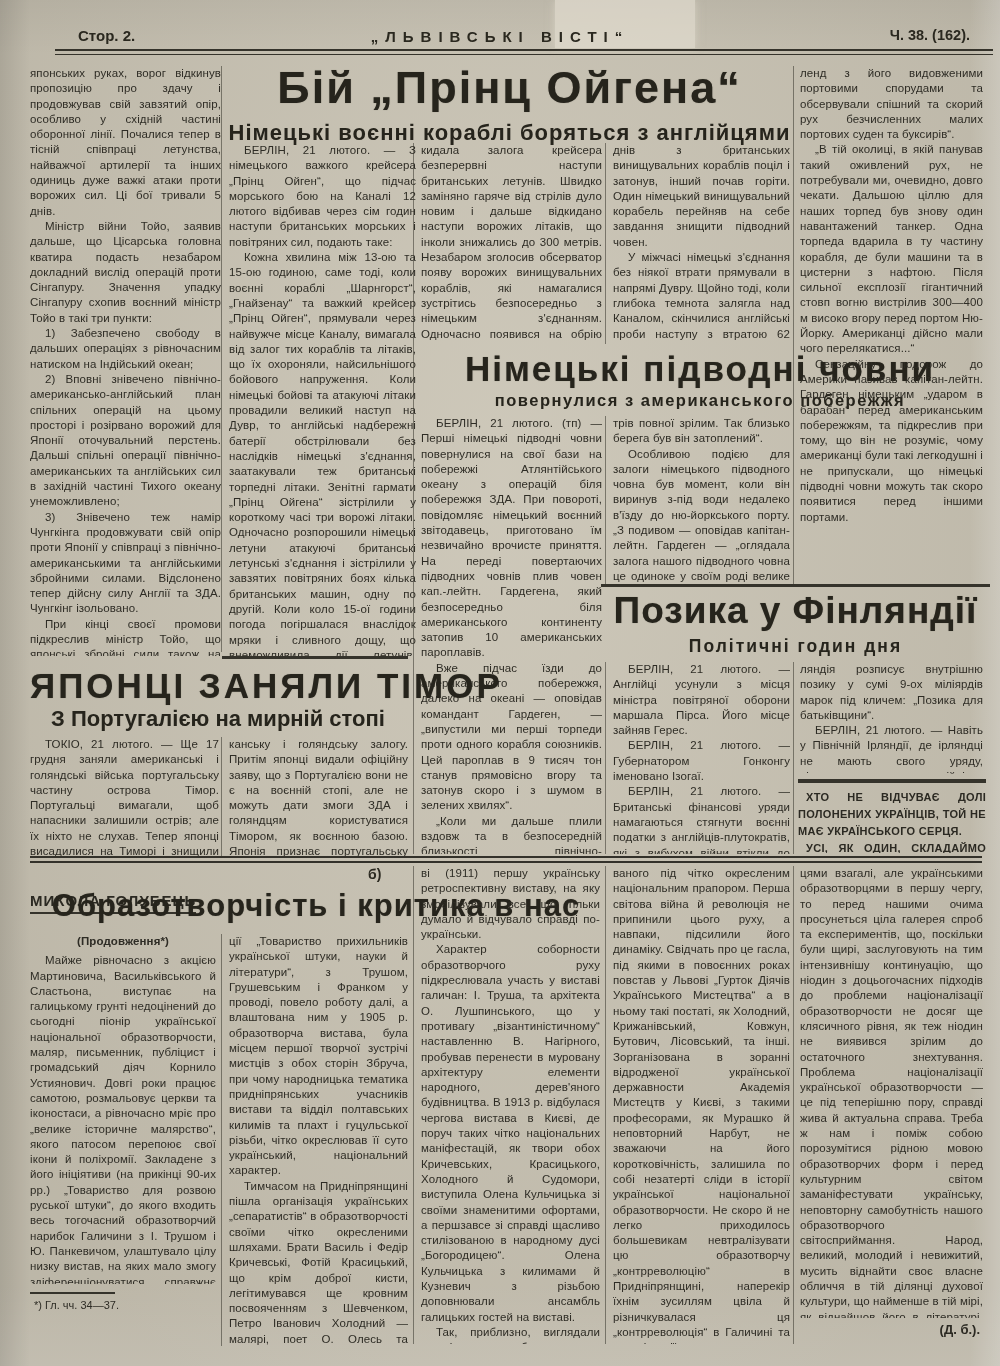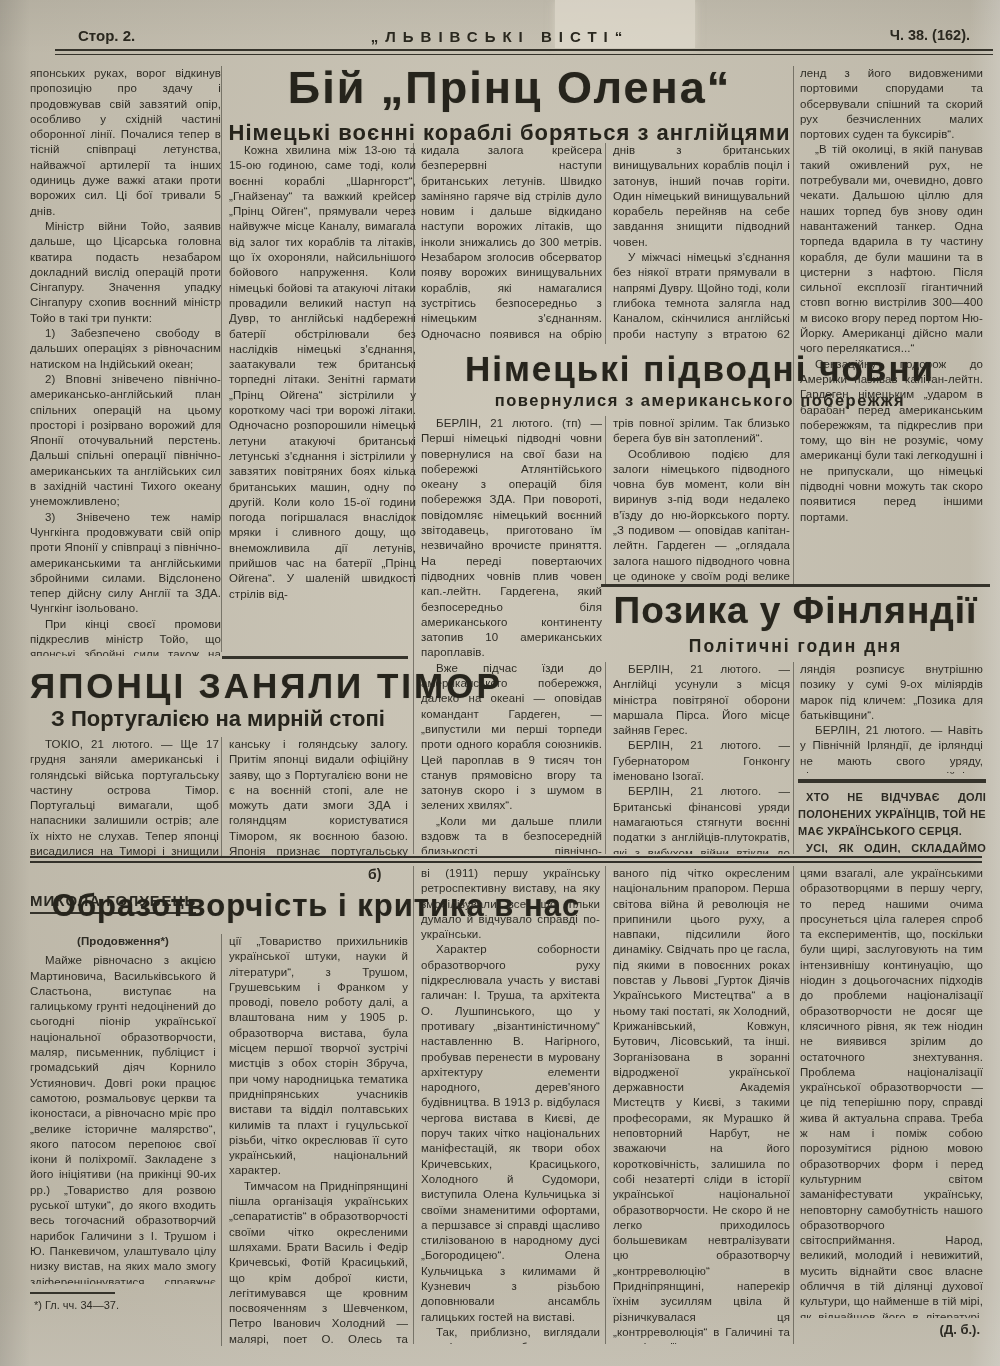--- a/index.html
+++ b/index.html
@@ -48,23 +48,24 @@
 
   <div class="col cont" style="left:30px;top:66px;width:191px;height:590px;">
       <p class="para">японських руках, ворог відкинув пропозицію про здачу і продовжував свій завзятий опір, особливо у східній частині оборонної лінії. Почалися тепер в тісній співпраці летунства, найважчої артилерії та інших одиниць дуже важкі атаки проти ворожих сил. Ці бої тривали 5 днів.</p>
       <p class="para">Міністр війни Тойо, заявив дальше, що Цісарська головна кватира подасть незабаром докладний вислід операцій проти Сінгапуру. Значення упадку Сінгапуру схопив воєнний міністр Тойо в такі три пункти:</p>
       <p class="para">1) Забезпечено свободу в дальших операціях з рівночасним натиском на Індійський океан;</p>
       <p class="para">2) Вповні знівечено північно-американсько-англійський план спільних операцій на цьому просторі і розірвано ворожий для Японії оточувальний перстень. Дальші спільні операції північно-американських та англійських сил в західній частині Тихого океану унеможливлено;</p>
       <p class="para">3) Знівечено теж намір Чунгкінга продовжувати свій опір проти Японії у співпраці з північно-американськими та англійськими збройними силами. Відслонено тепер дійсну силу Англії та ЗДА. Чунгкінг ізольовано.</p>
       <p class="para">При кінці своєї промови підкреслив міністр Тойо, що японські збройні сили також на інших бойових відтинках домоглися великих успіхів.</p>
     </div>
 
-  <div class="headline" style="left:222px;top:62px;width:575px;font-size:45px;letter-spacing:2px;">Бій „Прінц Олена“</div>
+  <div class="headline" style="left:222px;top:62px;width:575px;font-size:45px;letter-spacing:2px;">Бій „Прінц Ойгена“</div>
   <div class="subhead" style="left:222px;top:120px;width:575px;font-size:22px;letter-spacing:1px;">Німецькі воєнні кораблі боряться з англійцями</div>
   <div class="col" style="left:229px;top:143px;width:187px;height:513px;">
+      <p class="para">БЕРЛІН, 21 лютого. — З німецького важкого крейсера „Прінц Ойген“, що підчас морського бою на Каналі 12 лютого відбивав через сім годин наступи британських морських і повітряних сил, подають таке:</p>
       <p class="para">Кожна хвилина між 13-ою та 15-ою годиною, саме тоді, коли воєнні кораблі „Шарнгорст“, „Гнайзенау“ та важкий крейсер „Прінц Ойген“, прямували через найвужче місце Каналу, вимагала від залог тих кораблів та літаків, що їх охороняли, найсильнішого бойового напруження. Коли німецькі бойові та атакуючі літаки провадили великий наступ на Дувр, то англійські надбережні батерії обстрілювали без наслідків німецькі з'єднання, заатакували теж британські торпедні літаки. Зенітні гармати „Прінц Ойгена“ зістрілили у короткому часі три ворожі літаки. Одночасно розпорошили німецькі летуни атакуючі британські летунські з'єднання і зістрілили у завзятих повітряних боях кілька британських машин, одну по другій. Коли коло 15-ої години погода погіршалася внаслідок мряки і сливного дощу, що внеможливила дії летунів, прийшов час на батерії „Прінц Ойгена“. У шаленій швидкості стрілів від-</p>
     </div>
   <div class="col cont" style="left:421px;top:143px;width:181px;height:201px;">
       <p class="para">кидала залога крейсера безперервні наступи британських летунів. Швидко заміняно гаряче від стрілів дуло новим і дальше відкидано наступи ворожих літаків, що інколи знижались до 300 метрів. Незабаром зголосив обсерватор появу ворожих винищувальних кораблів, які намагалися зустрітись безпосередньо з німецьким з'єднанням. Одночасно появився на обрію ворожий підводний човен. В часі короткого бою отримав</p>
     </div>
   <div class="col cont" style="left:613px;top:143px;width:177px;height:201px;">
       <p class="para">днів з британських винищувальних кораблів поціл і затонув, інший почав горіти. Один німецький винищувальний корабель перейняв на себе завдання знищити підводний човен.</p>
       <p class="para">У міжчасі німецькі з'єднання без ніякої втрати прямували в напрямі Дувру. Щойно тоді, коли глибока темнота залягла над Каналом, скінчилися англійські проби наступу з втратою 62 літаків, 2 винищувачів та 2 швидких човнів</p>
     </div>
 

